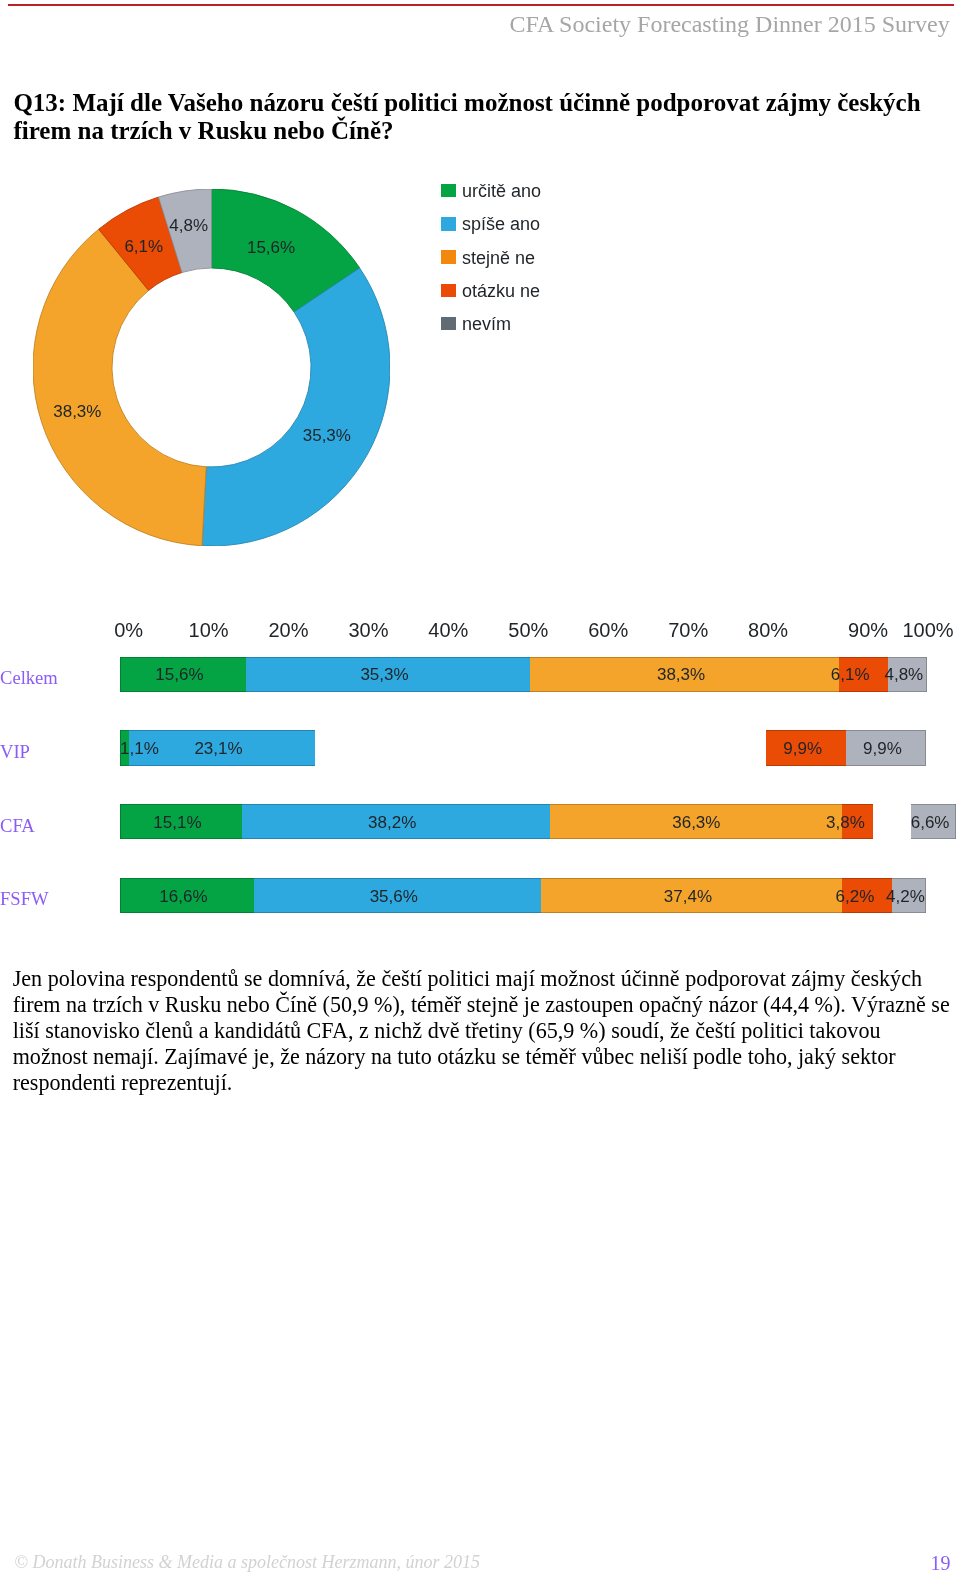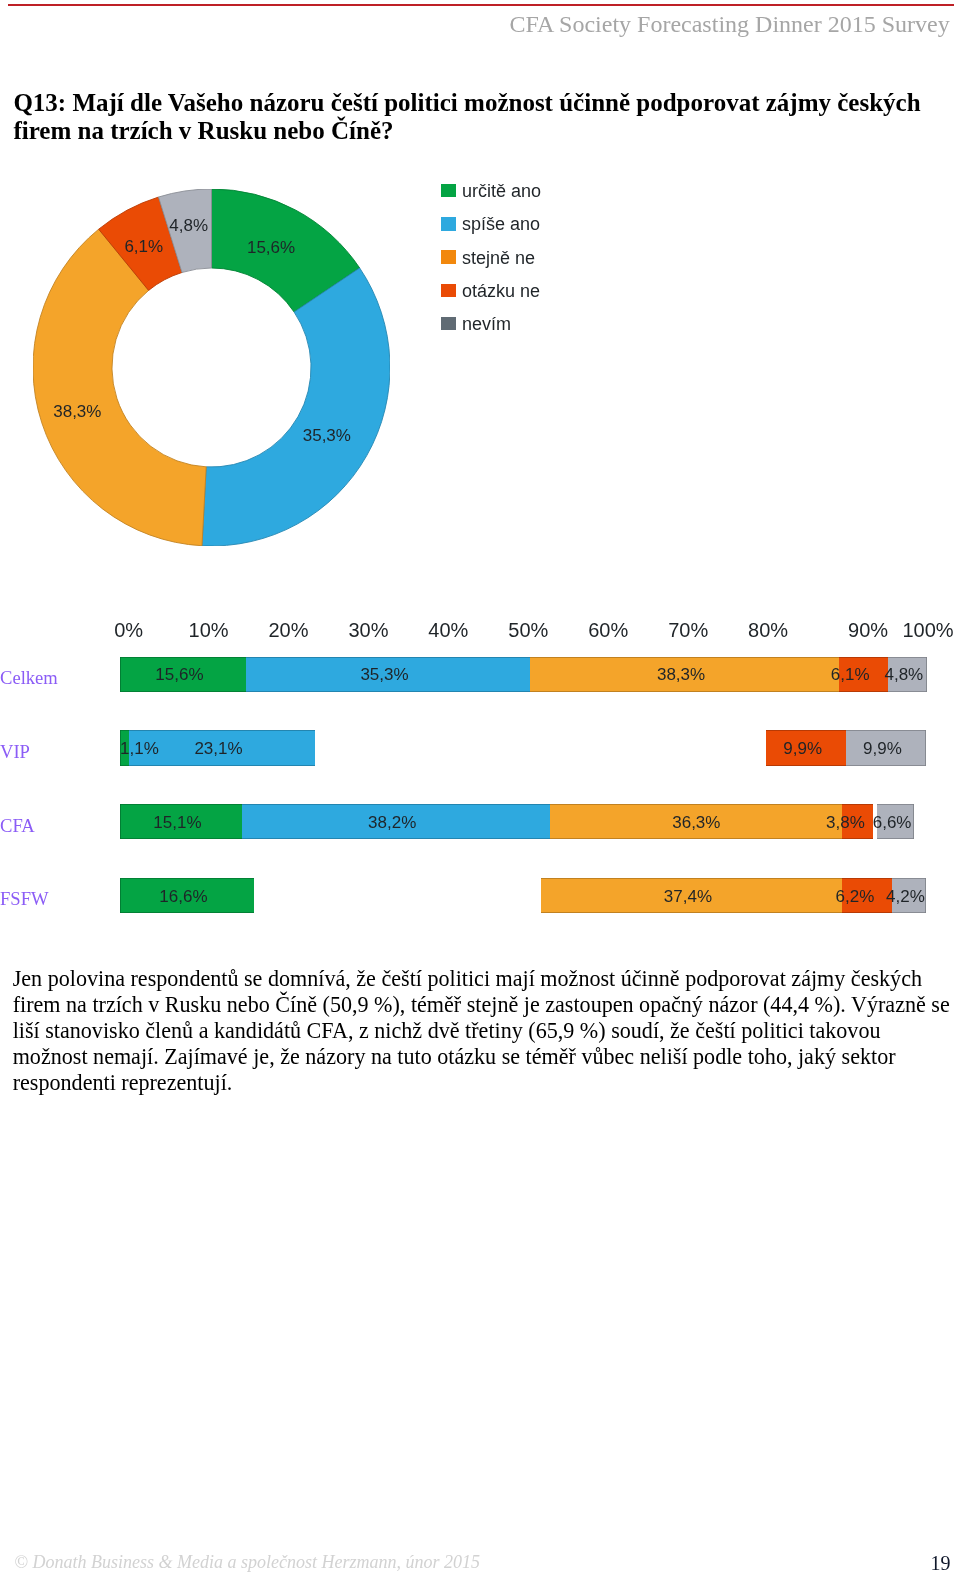--- a/index.html
+++ b/index.html
@@ -162,43 +162,46 @@
             </div>
             <div class="bseg" style="left: 121.676px; width: 307.816px; background: rgb(46, 169, 223); box-shadow: rgb(33, 122, 161) 0px 0.8px 0px 0px inset, rgb(33, 122, 161) 0px -0.8px 0px 0px inset;">
               <span>38,2%</span>
             </div>
             <div class="bseg" style="left: 429.491px; width: 292.505px; background: rgb(244, 164, 42); box-shadow: rgb(176, 118, 30) 0px 0.8px 0px 0px inset, rgb(176, 118, 30) 0px -0.8px 0px 0px inset; padding-left: 8px;">
               <span>36,3%</span>
             </div>
             <div class="bseg" style="left: 721.997px; width: 30.6204px; background: rgb(234, 75, 5); box-shadow: rgb(168, 54, 4) 0px 0.8px 0px 0px inset, rgb(168, 54, 4) 0px -0.8px 0px 0px inset;">
               <span style="margin-left: -8.4px;">3,8%</span>
             </div>
-            <div class="bseg" style="left: 757px; width: 37px; background: rgb(174, 178, 188); box-shadow: rgb(125, 128, 135) 0px 0.8px 0px 0px inset, rgb(125, 128, 135) 0px -0.8px 0px 0px inset, rgb(125, 128, 135) -0.8px 0px 0px 0px inset;">
+            <div class="bseg" style="left: 791px; width: 45px; background: rgb(174, 178, 188); box-shadow: rgb(125, 128, 135) 0px 0.8px 0px 0px inset, rgb(125, 128, 135) 0px -0.8px 0px 0px inset, rgb(125, 128, 135) -0.8px 0px 0px 0px inset;">
               <span>6,6%</span>
             </div>
           </div>
         </div>
         <div class="brow" style="top: 259.8px;">
           <div class="blab">FSFW</div>
           <div class="btrack">
             <div class="bseg" style="left: 0px; width: 133.763px; background: rgb(4, 164, 68); box-shadow: rgb(3, 118, 49) 0px 0.8px 0px 0px inset, rgb(3, 118, 49) 0px -0.8px 0px 0px inset, rgb(3, 118, 49) 0.8px 0px 0px 0px inset;">
               <span>16,6%</span>
             </div>
+            <div class="bseg" style="left: 133.763px; width: 286.865px; background: rgb(46, 169, 223); box-shadow: rgb(33, 122, 161) 0px 0.8px 0px 0px inset, rgb(33, 122, 161) 0px -0.8px 0px 0px inset;">
+              <span>35,6%</span>
+            </div>
             <div class="bseg" style="left: 420.628px; width: 301.369px; background: rgb(244, 164, 42); box-shadow: rgb(176, 118, 30) 0px 0.8px 0px 0px inset, rgb(176, 118, 30) 0px -0.8px 0px 0px inset;">
               <span>37,4%</span>
             </div>
             <div class="bseg" style="left: 721.997px; width: 49.9596px; background: rgb(234, 75, 5); box-shadow: rgb(168, 54, 4) 0px 0.8px 0px 0px inset, rgb(168, 54, 4) 0px -0.8px 0px 0px inset;">
               <span style="margin-left: -8.6px;">6,2%</span>
             </div>
             <div class="bseg" style="left: 771.956px; width: 33.8436px; background: rgb(174, 178, 188); box-shadow: rgb(125, 128, 135) 0px 0.8px 0px 0px inset, rgb(125, 128, 135) 0px -0.8px 0px 0px inset, rgb(125, 128, 135) -0.8px 0px 0px 0px inset;">
               <span>4,2%</span>
             </div>
           </div>
         </div>
       </div>
   </div>
 
   <div id="para">Jen polovina respondentů se domnívá, že čeští politici mají možnost účinně podporovat zájmy českých firem na trzích v Rusku nebo Číně (50,9 %), téměř stejně je zastoupen opačný názor (44,4 %). Výrazně se liší stanovisko členů a kandidátů CFA, z nichž dvě třetiny (65,9 %) soudí, že čeští politici takovou možnost nemají. Zajímavé je, že názory na tuto otázku se téměř vůbec neliší podle toho, jaký sektor respondenti reprezentují.</div>
 
   <div id="footer-text" style="color: rgb(210, 210, 210);">© Donath Business &amp; Media a společnost Herzmann, únor 2015</div>
-  <div id="footer-page" style="color: #0f172a;">19</div>
+  <div id="footer-page" style="color: #8b5cf6;">19</div>
 
 </div>
 
 </body></html>

